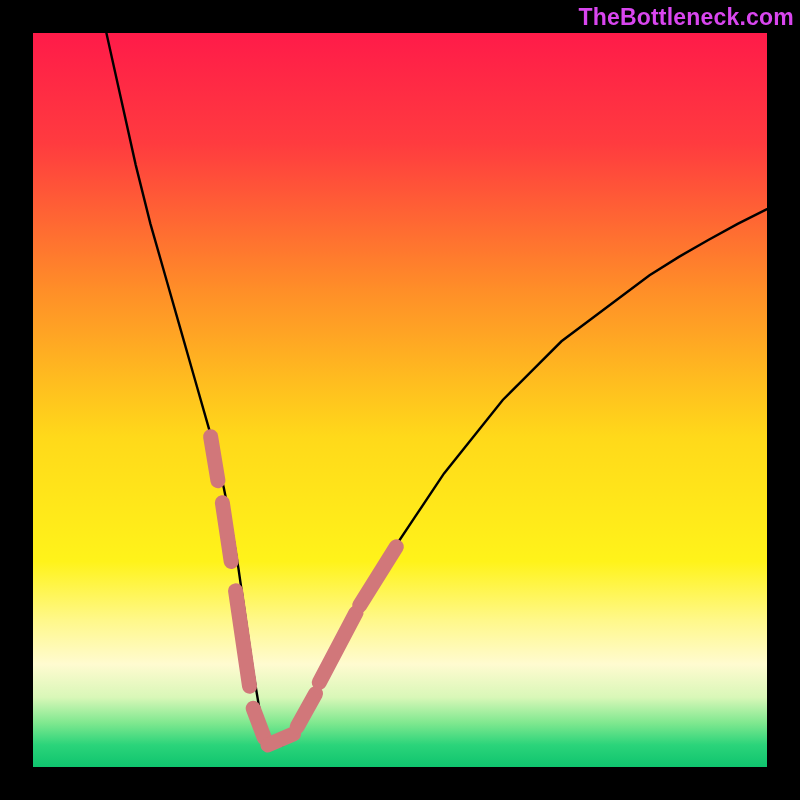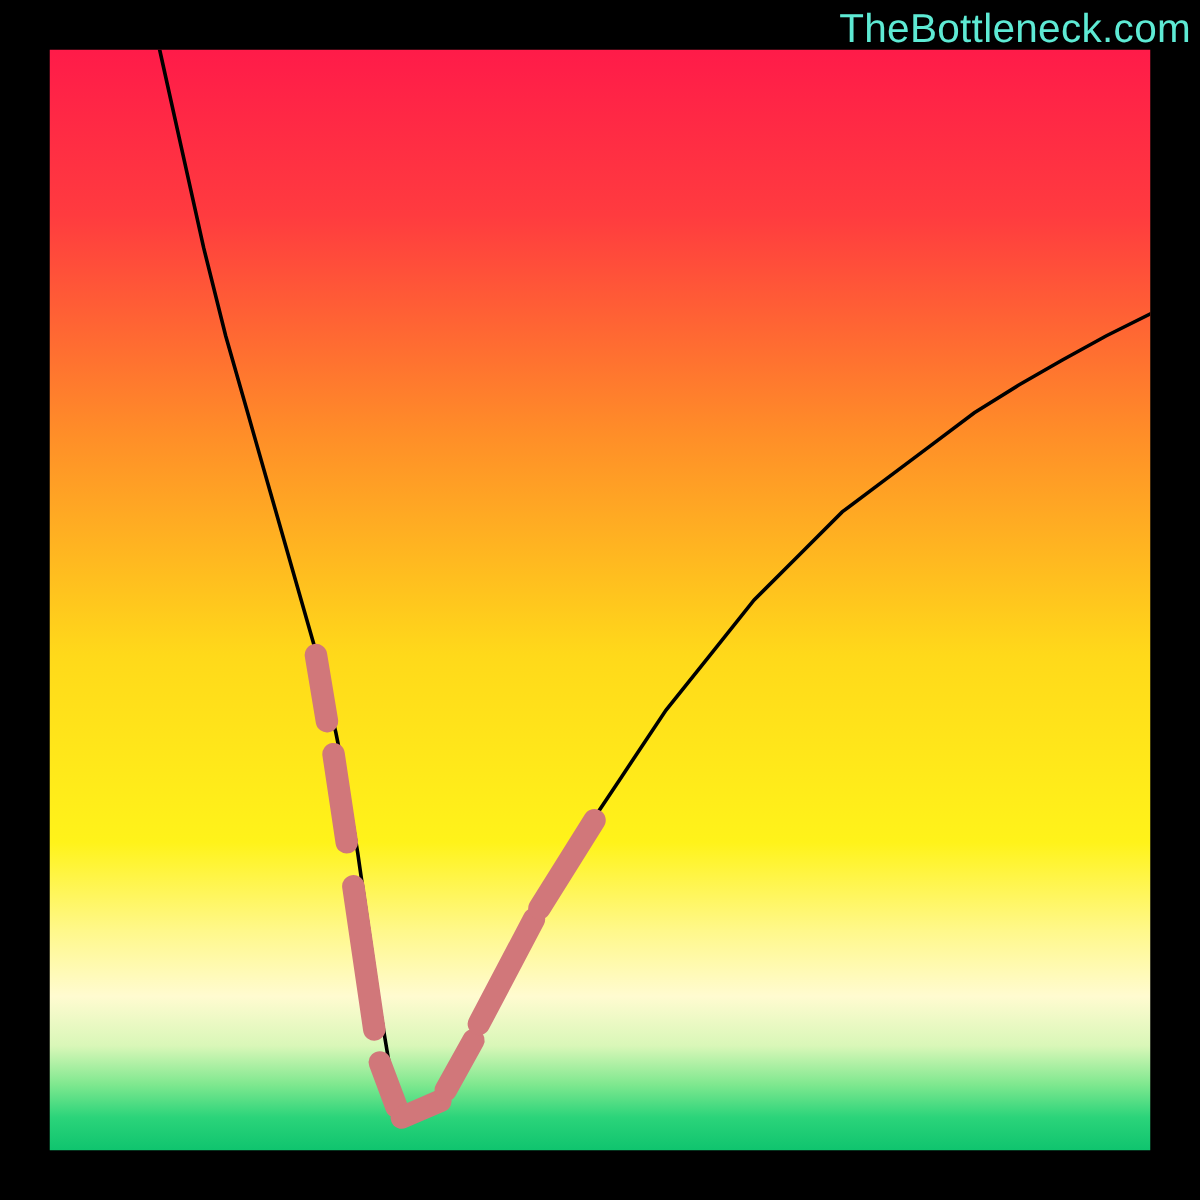--- a/index.html
+++ b/index.html
@@ -23,23 +23,23 @@
     position: absolute;
     left: 0;
     top: 0;
     width: 734px;
     height: 734px;
   }
   .watermark {
     position: absolute;
     top: 4px;
     right: 6px;
-    color: #5eead4;
-    font-size: 27px;
-    font-weight: 400;
+    color: #d946ef;
+    font-size: 23px;
+    font-weight: 700;
     letter-spacing: 0.2px;
     user-select: none;
   }
   svg { display: block; }
 </style>
 </head>
 <body>
 
 <div class="frame">
   <svg class="plot-area" viewBox="0 0 734 734" width="734" height="734" xmlns="http://www.w3.org/2000/svg">

